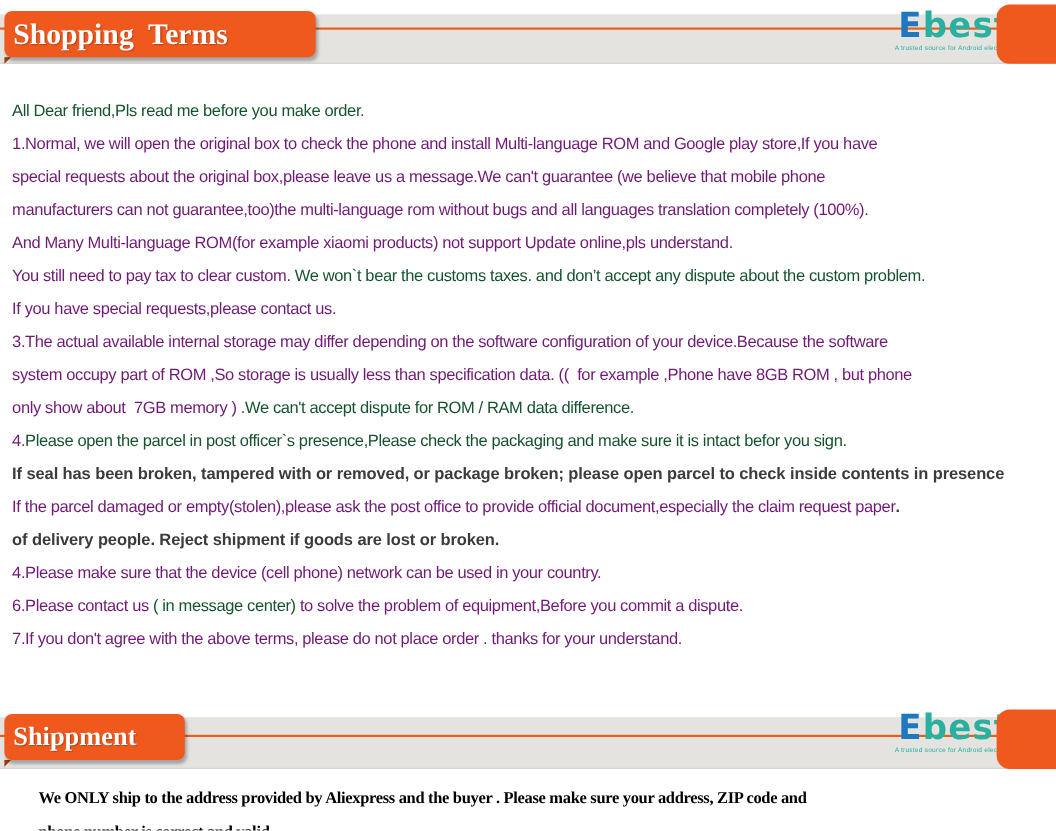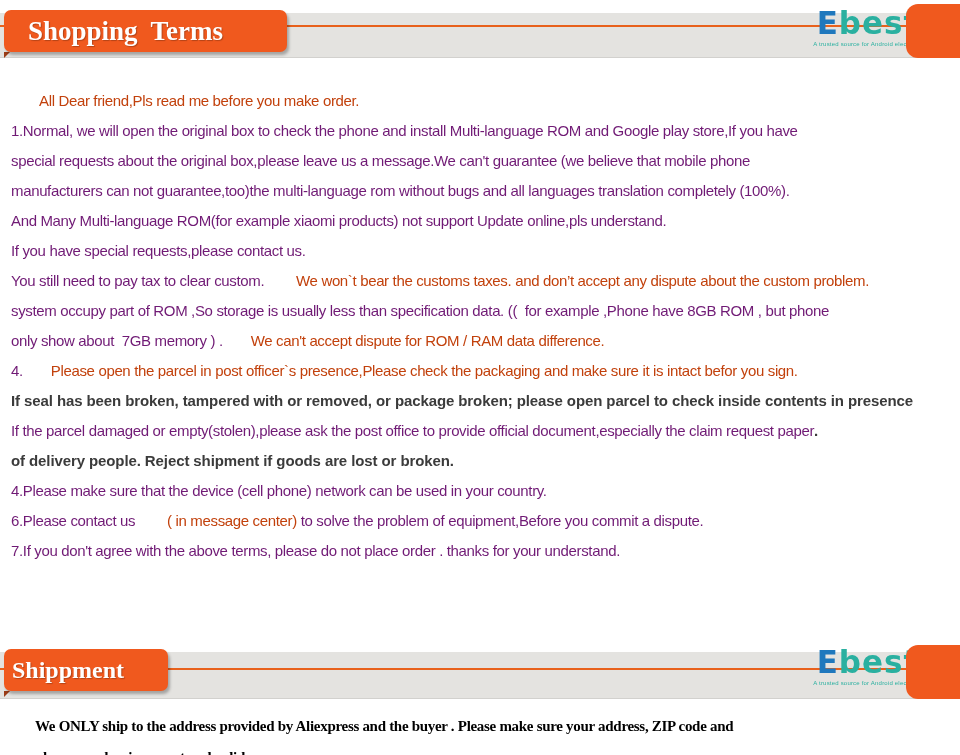--- a/index.html
+++ b/index.html
@@ -13,21 +13,21 @@
   .hline{position:absolute;left:0;width:960px;height:2px;background:#e8611c;z-index:1;}
   .hline-top{top:25px;}
   .hline-bottom{top:668px;}
 
   
   .banner{position:absolute;left:4px;height:42px;background:#f0591e;border-radius:7px;
           box-shadow:2px 3px 3px rgba(0,0,0,0.28);z-index:3;display:flex;align-items:center;}
   .banner-label{color:#ffffff;font-family:"Liberation Serif",serif;font-weight:bold;
                 white-space:pre;text-shadow:1px 1px 1px rgba(0,0,0,0.25);}
   .banner-terms{top:10px;width:283px;}
-  .banner-terms .banner-label{font-size:27px;padding-left:24px;}
+  .banner-terms .banner-label{font-size:27px;padding-left:8px;}
   .banner-ship{top:649px;width:164px;}
   .banner-ship .banner-label{font-size:24px;padding-left:8px;}
   .fold{position:absolute;width:0;height:0;border-top:6px solid #9b3c16;border-right:6px solid transparent;z-index:2;}
   .fold-top{top:52px;left:4px;}
   .fold-bottom{top:691px;left:4px;}
 
   
   .corner{position:absolute;right:-16px;width:70px;height:54px;background:#f0591e;border-radius:12px;z-index:3;}
   .corner-top{top:4px;}
   .corner-bottom{top:645px;}
@@ -39,21 +39,21 @@
   .logo-word{font-weight:900;font-size:31px;letter-spacing:1px;line-height:34px;
              font-family:"DejaVu Sans",sans-serif;transform:scaleY(1.02);}
   .logo-e{color:#1f78bd;}
   .logo-rest{color:#2ab0a0;}
   .logo-tag{font-size:6px;color:#2ab0a0;letter-spacing:0.2px;margin-top:1px;padding-left:3px;white-space:pre;}
 
   
   .terms{position:absolute;left:11px;top:86px;width:948px;}
   .tline{height:30px;line-height:30px;font-size:15px;letter-spacing:-0.35px;white-space:pre;}
   .seg-n{color:#701a75;}
-  .seg-r{color:#c2410c;margin-left:28px;}
+  .seg-r{color:#14532d;}
   .seg-b{color:#3b3b3b;font-weight:bold;letter-spacing:-0.1px;}
 
   
   .ship-note{position:absolute;left:35px;top:711px;width:920px;font-weight:bold;color:#000;
              font-size:15px;letter-spacing:-0.3px;}
   .ship-line{height:31px;line-height:31px;white-space:pre;font-family:Liberation Serif, serif;}
 </style>
 </head>
 <body>
 
@@ -70,22 +70,23 @@
     <div class="logo-tag">A trusted source for Android electronics</div>
   </div>
   <div class="corner corner-top"></div>
 
   <div class="terms">
       <div class="tline"><span class="seg-r">All Dear friend,Pls read me before you make order.</span></div>
       <div class="tline"><span class="seg-n">1.Normal, we will open the original box to check the phone and install Multi-language ROM and Google play store,If you have</span></div>
       <div class="tline"><span class="seg-n">special requests about the original box,please leave us a message.We can't guarantee (we believe that mobile phone</span></div>
       <div class="tline"><span class="seg-n">manufacturers can not guarantee,too)the multi-language rom without bugs and all languages translation completely (100%).</span></div>
       <div class="tline"><span class="seg-n">And Many Multi-language ROM(for example xiaomi products) not support Update online,pls understand.</span></div>
+      <div class="tline"><span class="seg-n">You still need to pay tax to clear custom. </span><span class="seg-r">We won`t bear the customs taxes. and don’t accept any dispute about the custom problem.</span></div>
       <div class="tline"><span class="seg-n">If you have special requests,please contact us.</span></div>
-      <div class="tline"><span class="seg-n">You still need to pay tax to clear custom. </span><span class="seg-r">We won`t bear the customs taxes. and don’t accept any dispute about the custom problem.</span></div>
+      <div class="tline"><span class="seg-n">3.The actual available internal storage may differ depending on the software configuration of your device.Because the software</span></div>
       <div class="tline"><span class="seg-n">system occupy part of ROM ,So storage is usually less than specification data. ((  for example ,Phone have 8GB ROM , but phone</span></div>
       <div class="tline"><span class="seg-n">only show about  7GB memory ) .</span><span class="seg-r">We can't accept dispute for ROM / RAM data difference.</span></div>
       <div class="tline"><span class="seg-n">4.</span><span class="seg-r">Please open the parcel in post officer`s presence,Please check the packaging and make sure it is intact befor you sign.</span></div>
       <div class="tline"><span class="seg-b">If seal has been broken, tampered with or removed, or package broken; please open parcel to check inside contents in presence</span></div>
       <div class="tline"><span class="seg-n">If the parcel damaged or empty(stolen),please ask the post office to provide official document,especially the claim request paper</span><span class="seg-b">.</span></div>
       <div class="tline"><span class="seg-b">of delivery people. Reject shipment if goods are lost or broken.</span></div>
       <div class="tline"><span class="seg-n">4.Please make sure that the device (cell phone) network can be used in your country.</span></div>
       <div class="tline"><span class="seg-n">6.Please contact us </span><span class="seg-r">( in message center)</span><span class="seg-n"> to solve the problem of equipment,Before you commit a dispute.</span></div>
       <div class="tline"><span class="seg-n">7.If you don't agree with the above terms, please do not place order . thanks for your understand.</span></div>
     </div>

